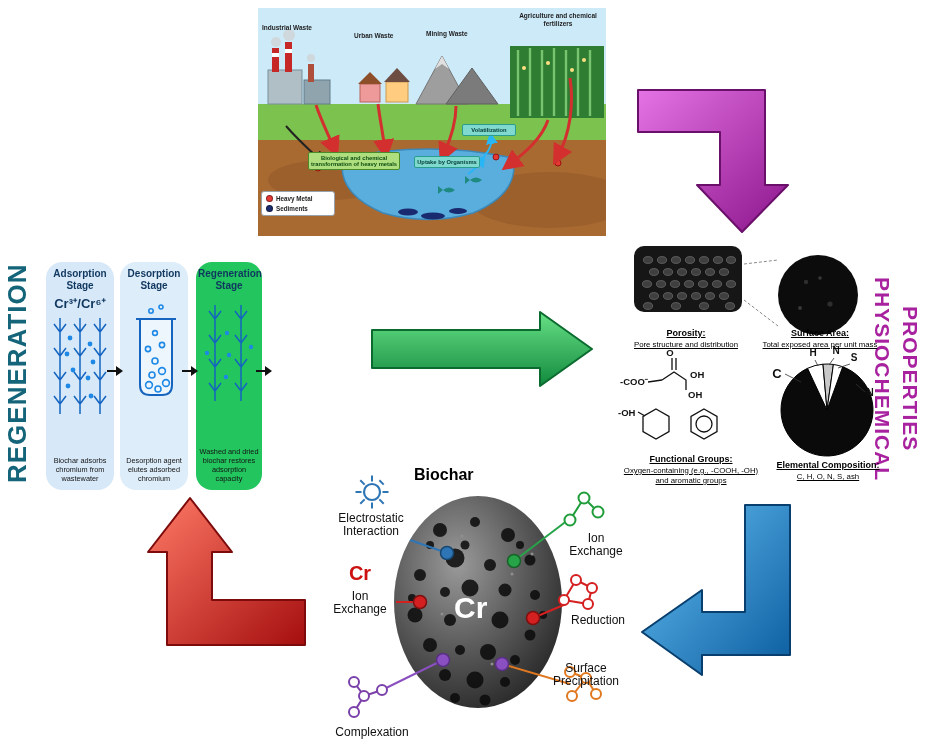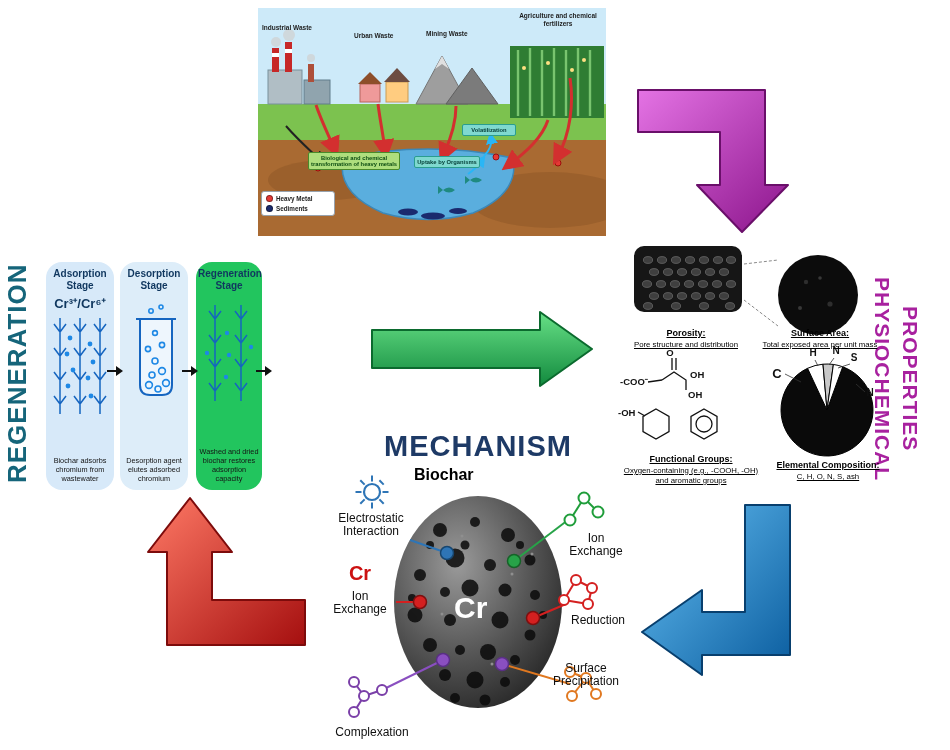--- a/index.html
+++ b/index.html
@@ -365,21 +365,20 @@
   <div class="pcap" style="left:610px;top:454px;width:162px">
     <span class="t">Functional Groups:</span>
     <span class="c">Oxygen-containing (e.g., -COOH, -OH)</span>
     <span class="c">and aromatic groups</span>
   </div>
   <div class="pcap" style="left:760px;top:460px;width:136px">
     <span class="t">Elemental Composition:</span>
     <span class="c">C, H, O, N, S, ash</span>
   </div>
 
-  <div class="abs mech-title">MECHANISM</div>
   <div class="abs mech-biochar">Biochar</div>
 
   <svg class="abs" style="left:392px;top:494px" width="172" height="216">
     <defs>
       <radialGradient id="gSphere" cx="0.38" cy="0.32" r="0.9">
         <stop offset="0" stop-color="#9a9a9a"></stop>
           <stop offset="0.45" stop-color="#5a5a5a"></stop>
         <stop offset="0.8" stop-color="#2b2b2b"></stop>
           <stop offset="1" stop-color="#101010"></stop>
       </radialGradient>

